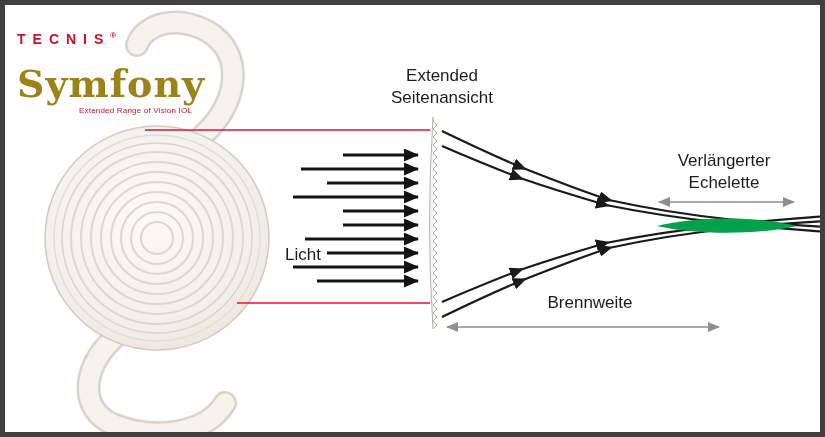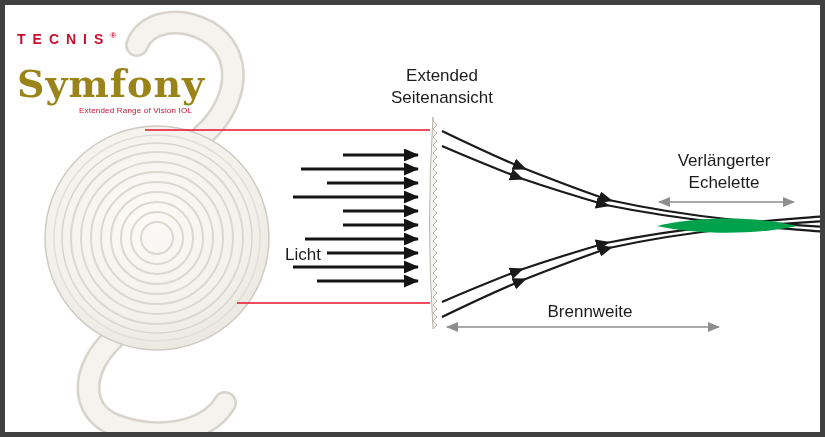--- a/index.html
+++ b/index.html
@@ -134,15 +134,15 @@
     <div>Seitenansicht</div>
   </div>
 
   <div class="lbl" style="left:280px;top:203px;text-align:left;margin-top:36px;">Licht</div>
 
   <div class="lbl" style="left:638px;top:145px;width:162px;">
     <div>Verlängerter</div>
     <div>Echelette</div>
   </div>
 
-  <div class="lbl" style="left:505px;top:296px;width:160px;">Brennweite</div>
+  <div class="lbl" style="left:505px;top:287px;width:160px;">Brennweite</div>
 
 </div>
 
 </body></html>

